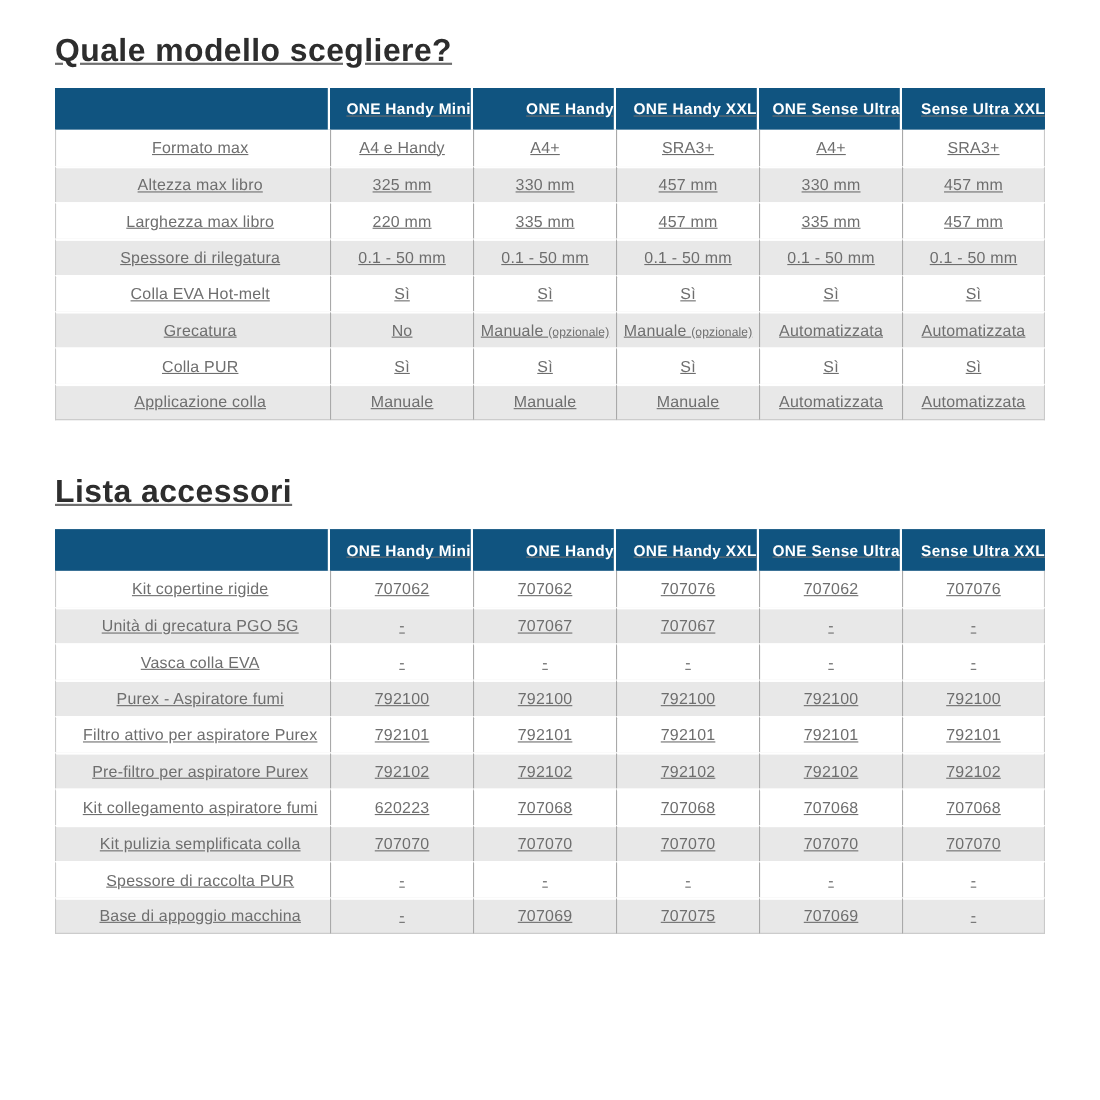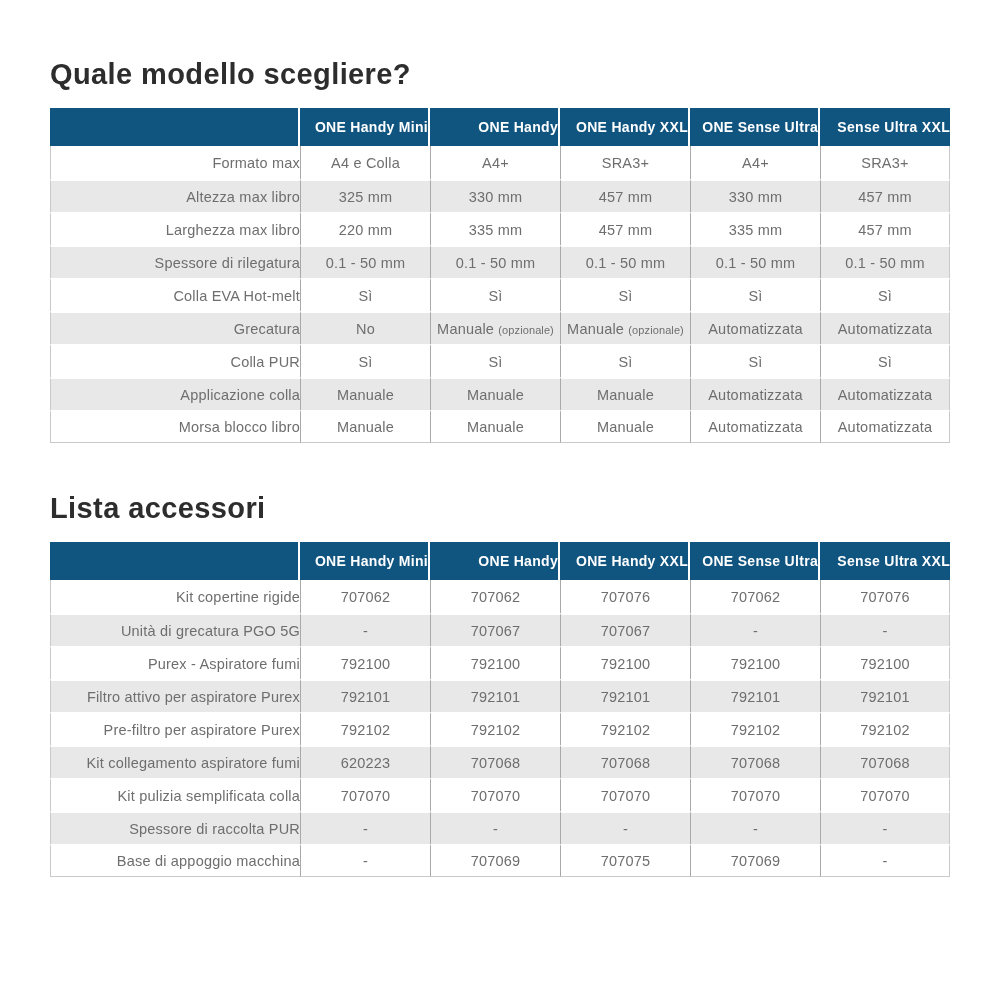--- a/index.html
+++ b/index.html
@@ -13,21 +13,22 @@
   }
   *{margin:0;padding:0;box-sizing:border-box;}
   html,body{width:1000px;height:1000px;background:#ffffff;}
   body{
     font-family:"Liberation Sans","DejaVu Sans",sans-serif;
     color:var(--body-text);
     overflow:hidden;
   }
   .page{
     width:816px;height:1000px;
-    padding:56px 50px 0 50px;
+    padding:28px 50px 0 50px;
+    text-decoration:underline;
   }
   h1.section-title{
     font-size:29px;
     font-weight:700;
     letter-spacing:0.4px;
     color:var(--title-text);
     line-height:36px;
     margin-bottom:16px;
   }
   h1.section-title.second{
@@ -60,21 +61,21 @@
     vertical-align:middle;
     text-align:center;
     background:#ffffff;
     white-space:nowrap;
     overflow:hidden;
   }
   tbody tr:nth-child(even) td{background:var(--row-alt-bg);}
   tbody td + td{border-left:1px solid var(--col-line);}
   tbody tr + tr td{border-top:2px solid #ffffff;}
   tbody td.row-label{
-    text-align:right;
+    text-align:center;
     padding-left:13px;
   }
   tbody td:first-child{border-left:1px solid var(--outer-line);}
   tbody td:last-child{border-right:1px solid var(--outer-line);}
   tbody tr:last-child td{border-bottom:1px solid var(--outer-line);}
   .small-note{font-size:11px;letter-spacing:0.1px;}
 </style>
 </head>
 <body>
 
@@ -97,21 +98,21 @@
           <th>ONE Handy Mini</th>
           <th>ONE Handy</th>
           <th>ONE Handy XXL</th>
           <th>ONE Sense Ultra</th>
           <th>Sense Ultra XXL</th>
         </tr>
       </thead>
     <tbody>
         <tr>
           <td class="row-label">Formato max</td>
-          <td>A4 e Colla</td>
+          <td>A4 e Handy</td>
           <td>A4+</td>
           <td>SRA3+</td>
           <td>A4+</td>
           <td>SRA3+</td>
         </tr>
         <tr>
           <td class="row-label">Altezza max libro</td>
           <td>325 mm</td>
           <td>330 mm</td>
           <td>457 mm</td>
@@ -153,28 +154,20 @@
         <tr>
           <td class="row-label">Colla PUR</td>
           <td>Sì</td>
           <td>Sì</td>
           <td>Sì</td>
           <td>Sì</td>
           <td>Sì</td>
         </tr>
         <tr>
           <td class="row-label">Applicazione colla</td>
-          <td>Manuale</td>
-          <td>Manuale</td>
-          <td>Manuale</td>
-          <td>Automatizzata</td>
-          <td>Automatizzata</td>
-        </tr>
-        <tr>
-          <td class="row-label">Morsa blocco libro</td>
           <td>Manuale</td>
           <td>Manuale</td>
           <td>Manuale</td>
           <td>Automatizzata</td>
           <td>Automatizzata</td>
         </tr>
       </tbody>
   </table>
 
   <h1 class="section-title second">Lista accessori</h1>
@@ -209,20 +202,28 @@
         </tr>
         <tr>
           <td class="row-label">Unità di grecatura PGO 5G</td>
           <td>-</td>
           <td>707067</td>
           <td>707067</td>
           <td>-</td>
           <td>-</td>
         </tr>
         <tr>
+          <td class="row-label">Vasca colla EVA</td>
+          <td>-</td>
+          <td>-</td>
+          <td>-</td>
+          <td>-</td>
+          <td>-</td>
+        </tr>
+        <tr>
           <td class="row-label">Purex - Aspiratore fumi</td>
           <td>792100</td>
           <td>792100</td>
           <td>792100</td>
           <td>792100</td>
           <td>792100</td>
         </tr>
         <tr>
           <td class="row-label">Filtro attivo per aspiratore Purex</td>
           <td>792101</td>

